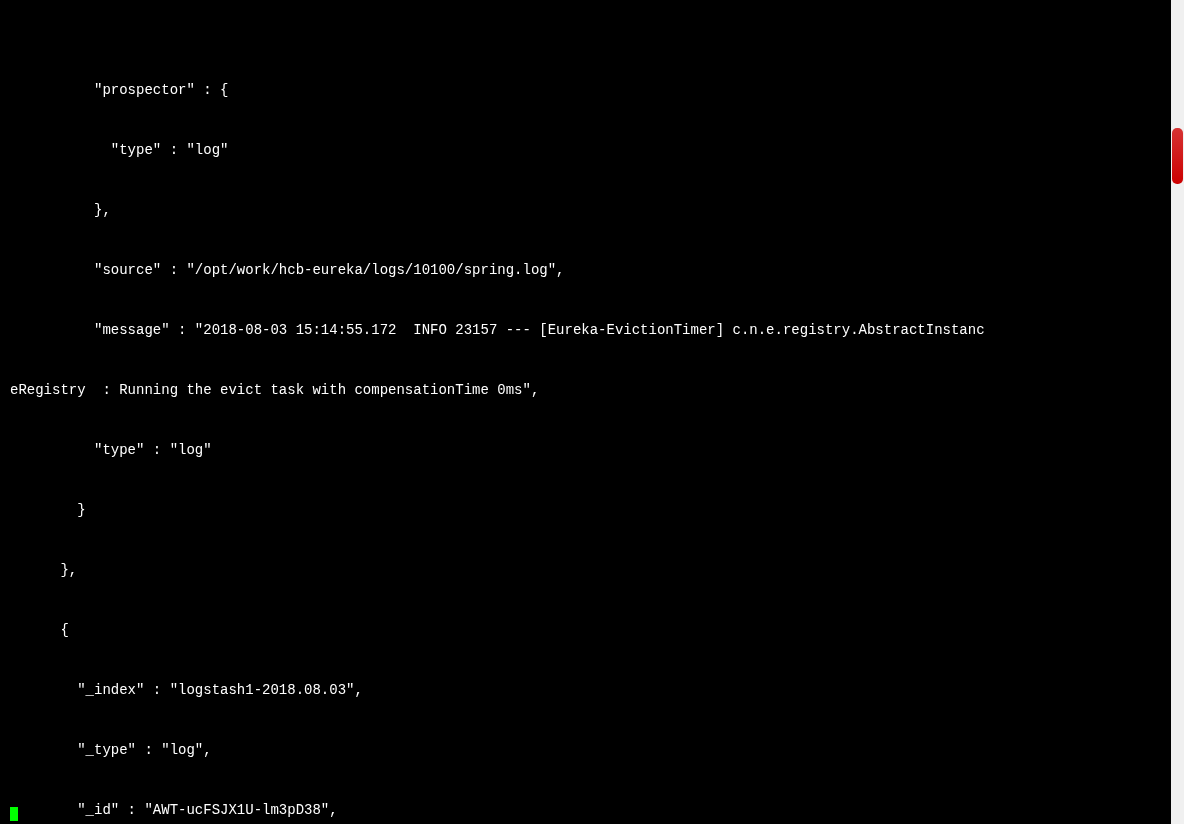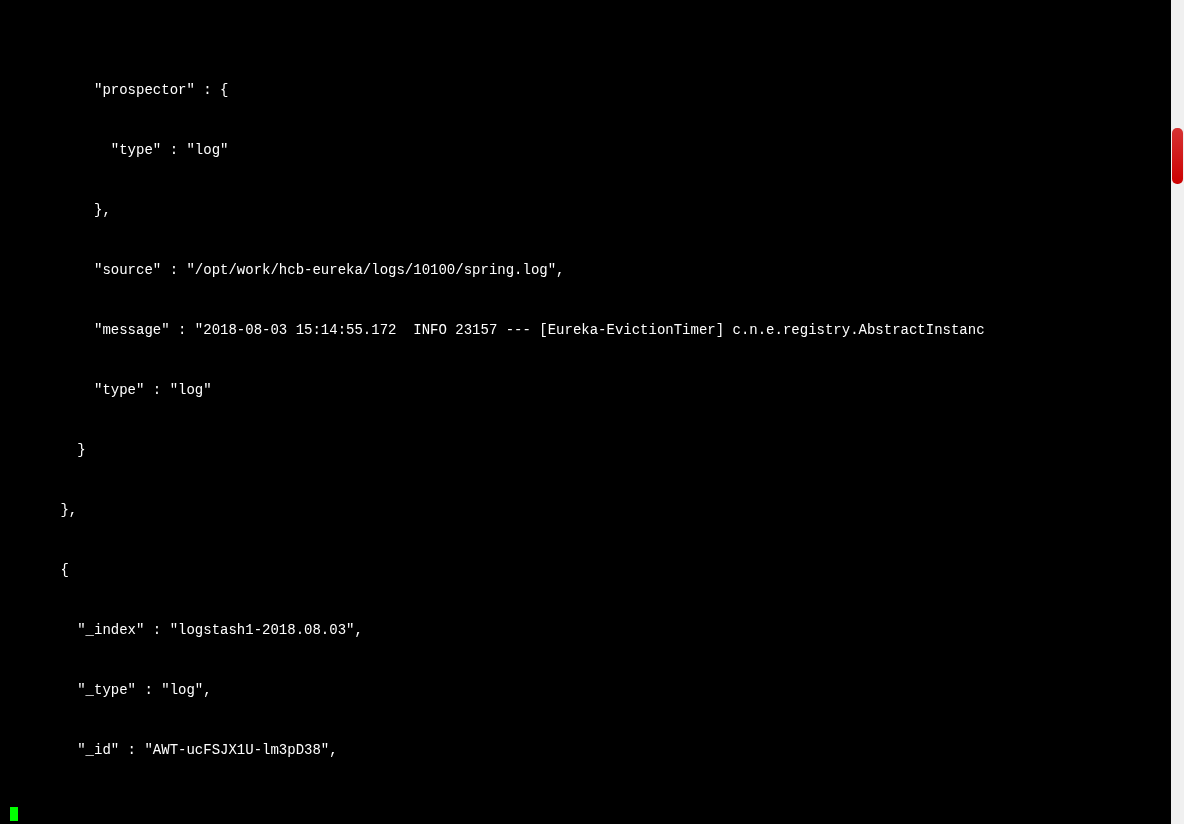--- a/index.html
+++ b/index.html
@@ -66,20 +66,21 @@
 </head>
 <body>
 
 <div class="terminal">
   <div class="terminal-content">
     <div class="line">          "prospector" : {</div>
     <div class="line">            "type" : "log"</div>
     <div class="line">          },</div>
     <div class="line">          "source" : "/opt/work/hcb-eureka/logs/10100/spring.log",</div>
     <div class="line">          "message" : "2018-08-03 15:14:55.172  INFO 23157 --- [Eureka-EvictionTimer] c.n.e.registry.AbstractInstanc</div>
+    <div class="line">eRegistry  : Running the evict task with compensationTime 0ms",</div>
     <div class="line">          "type" : "log"</div>
     <div class="line">        }</div>
     <div class="line">      },</div>
     <div class="line">      {</div>
     <div class="line">        "_index" : "logstash1-2018.08.03",</div>
     <div class="line">        "_type" : "log",</div>
     <div class="line">        "_id" : "AWT-ucFSJX1U-lm3pD38",</div>
     
     
     

